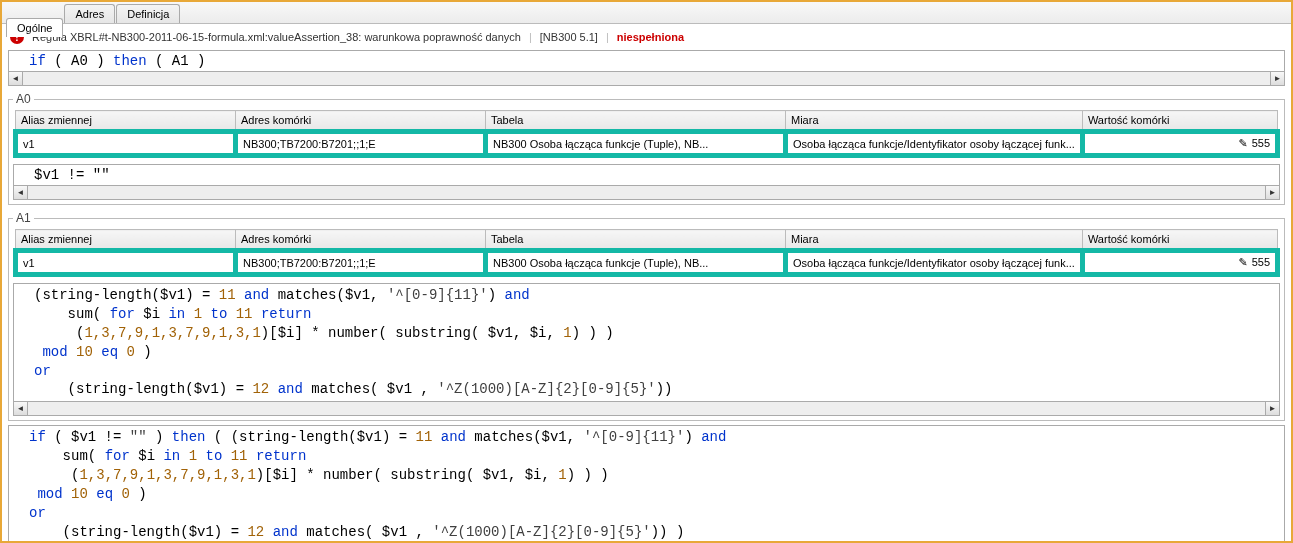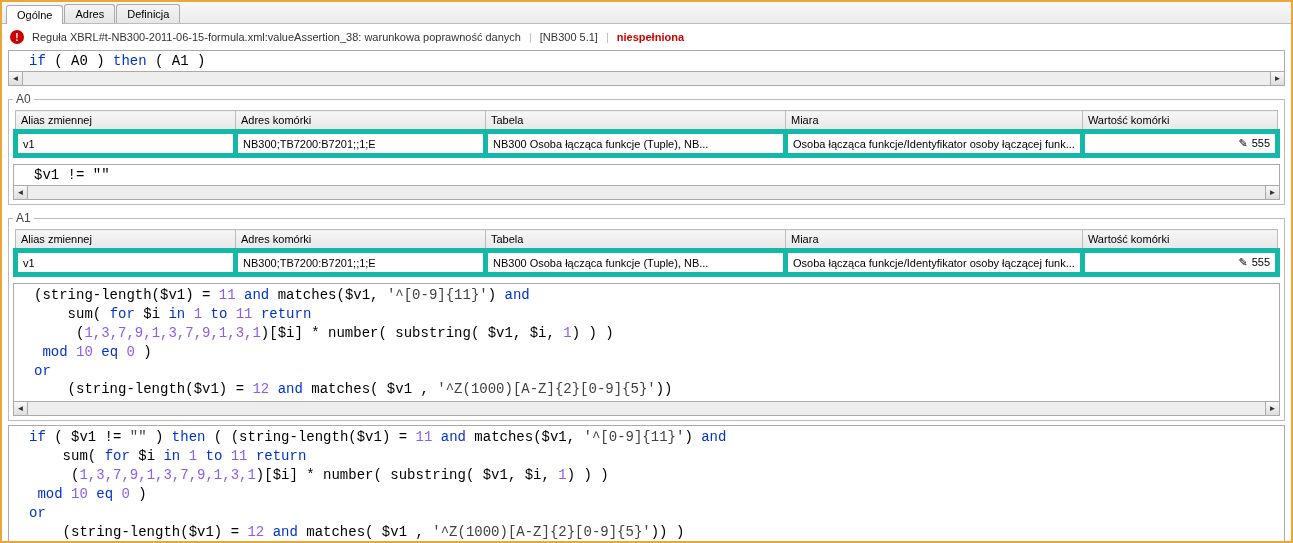--- a/index.html
+++ b/index.html
@@ -1,39 +1,39 @@
 <!DOCTYPE html>
 <html><head>
 <meta charset="utf-8">
 <style>
 * { box-sizing: border-box; margin: 0; padding: 0; }
 body { font-family: Tahoma, Arial, sans-serif; font-size: 11px; background: #fff; }
 .window { border: 2px solid #e8a838; width: 1293px; height: 543px; background: #fff; display: flex; flex-direction: column; }
 .tabs { display: flex; background: linear-gradient(#f8f8f8,#ececec); border-bottom: 1px solid #bbb; padding: 2px 4px 0 4px; gap: 1px; }
 .tab { padding: 3px 10px; background: linear-gradient(#f4f4f4,#e6e6e6); border: 1px solid #aaa; border-bottom: none; border-radius: 3px 3px 0 0; font-size: 11px; cursor: pointer; }
-.tab.active { background: #fff; font-weight: normal; position: relative; top: 1px; }
+.tab.active { background: #fff; font-weight: normal; position: relative; top: 14px; }
 .header-row { display: flex; align-items: center; padding: 6px 8px; gap: 8px; color: #333; }
 .err-icon { width: 14px; height: 14px; border-radius: 50%; background: #c00; color: #fff; display: inline-flex; align-items: center; justify-content: center; font-weight: bold; font-size: 10px; }
 .header-text { font-weight: normal; font-size: 11px; }
 .sep { color: #bbb; }
 .status-bad { color: #c00; font-weight: bold; }
 .content { padding: 0 6px 6px 6px; flex: 1; overflow: auto; display: flex; flex-direction: column; gap: 4px; }
 .codebox { border: 1px solid #aaa; background: #fff; font-family: "Courier New", monospace; font-size: 14px; padding: 2px 20px; white-space: pre; overflow: hidden; }
 .scrollbar-h { display: flex; height: 14px; border: 1px solid #aaa; border-top: none; background: #eee; }
 .sb-btn { width: 14px; background: linear-gradient(#f8f8f8,#ddd); border-right: 1px solid #aaa; display: flex; align-items: center; justify-content: center; font-size: 8px; color: #333; cursor: pointer; }
 .sb-btn.right { border-right: none; border-left: 1px solid #aaa; }
 .sb-track { flex: 1; }
 fieldset { border: 1px solid #bbb; padding: 4px; margin-top: 2px; }
 legend { padding: 0 3px; font-size: 12px; color: #444; }
 table { width: 100%; border-collapse: collapse; font-size: 11px; }
 th { background: linear-gradient(#f6f6f6,#e8e8e8); border: 1px solid #bbb; padding: 3px 5px; text-align: left; font-weight: normal; }
 td { border: 5px solid #14b8a6; padding: 3px 5px; white-space: nowrap; overflow: hidden; text-overflow: ellipsis; }
 .col-alias{width:220px} .col-addr{width:250px} .col-tab{width:300px} .col-miara{width:280px} .col-val{text-align:right;border-radius:9px;}
 .pencil { display: inline-block; margin-right: 4px; font-size: 11px; }
-.kw-blue { color: #0033cc; } .kw-red { color: #8b5cf6; } .kw-orange { color: #404040; text-align: right; }
+.kw-blue { color: #0033cc; } .kw-red { color: #a16207; } .kw-orange { color: #404040; text-align: right; }
 .codebox-multi { line-height: 1.35; }
 </style>
 </head>
 <body>
 
 <div class="window">
   <div class="tabs">
     <div class="tab active">Ogólne</div>
     <div class="tab">Adres</div>
     <div class="tab">Definicja</div>

